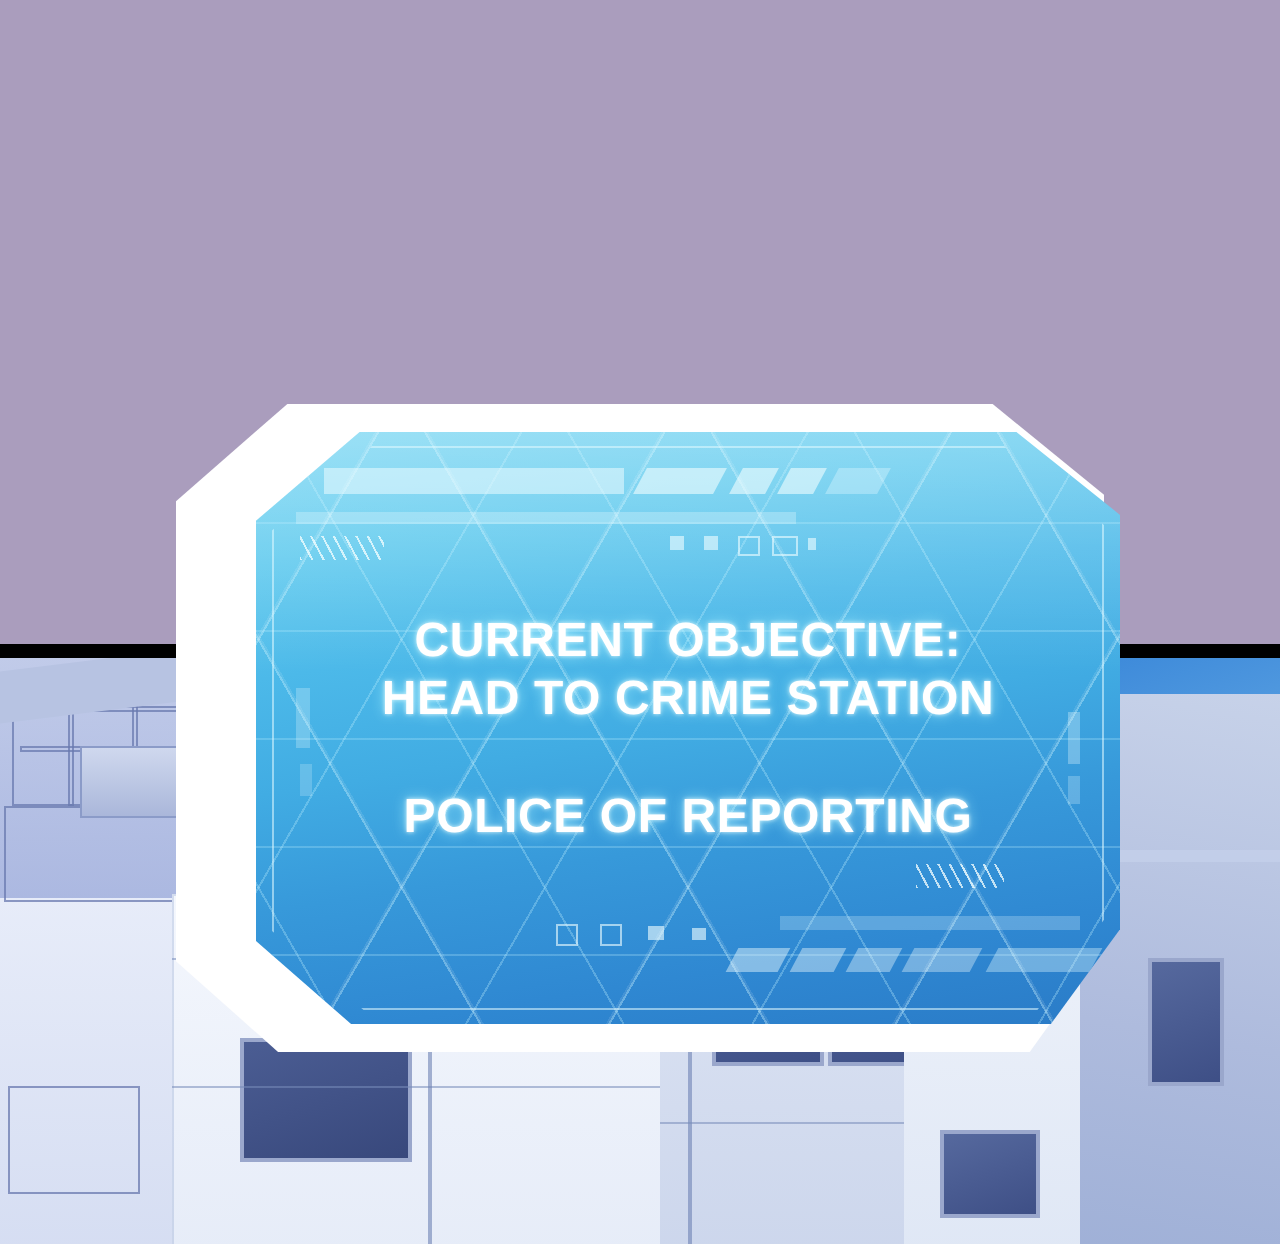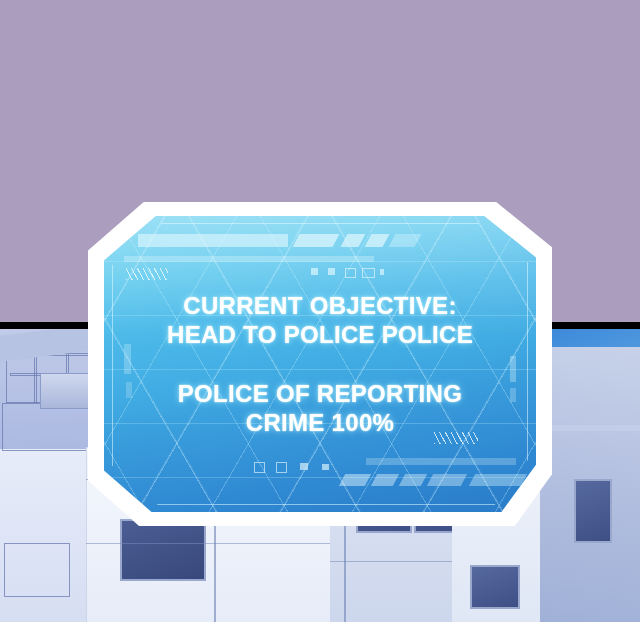--- a/index.html
+++ b/index.html
@@ -112,20 +112,21 @@
        #63cbee 16%,
        #4fبdeb 30%,
        #46b2e6 44%,
        #3a9ddd 62%,
        #3288d3 80%,
        #2c7cc9 100%);
     overflow:hidden;
   }
   .panel-body.fallbackgrad{
     background:linear-gradient(171deg,#7ad7f3 0%,#60caee 18%,#4cb9e9 34%,#41ace3 50%,#3799da 66%,#2f88d2 84%,#2a7bc7 100%);
+    margin-left:24px;
   }
   
   .mesh{
     position:absolute;inset:-20px;
     background-image:
       repeating-linear-gradient(60deg, rgba(190,240,255,.30) 0 1px, transparent 1px 62px),
       repeating-linear-gradient(-60deg, rgba(190,240,255,.30) 0 1px, transparent 1px 62px),
       repeating-linear-gradient(0deg, rgba(190,240,255,.26) 0 1px, transparent 1px 54px);
   }
   .mesh2{
@@ -270,22 +271,21 @@
       <div class="slash" style="left:270px;top:258px;width:22px;height:12px;opacity:.7;"></div>
       <div class="slash" style="left:298px;top:258px;width:22px;height:12px;opacity:.65;"></div>
       <div class="slash" style="left:326px;top:258px;width:34px;height:12px;opacity:.6;"></div>
       <div class="deco-bar" style="left:262px;top:242px;width:150px;height:7px;opacity:.45;"></div>
       <div class="slash dim" style="left:368px;top:258px;width:52px;height:12px;"></div>
 
       <div class="inner-edge"></div>
 
       <div class="text-block">
         <div class="hud-line">CURRENT OBJECTIVE:</div>
-        <div class="hud-line">HEAD TO POLICE POLICE</div>
+        <div class="hud-line">HEAD TO CRIME STATION</div>
         <div class="gap"></div>
         <div class="hud-line">POLICE OF REPORTING</div>
-        <div class="hud-line">CRIME 100%</div>
       </div>
 
     </div>
   </div>
 
 </div>
 
 </body></html>

